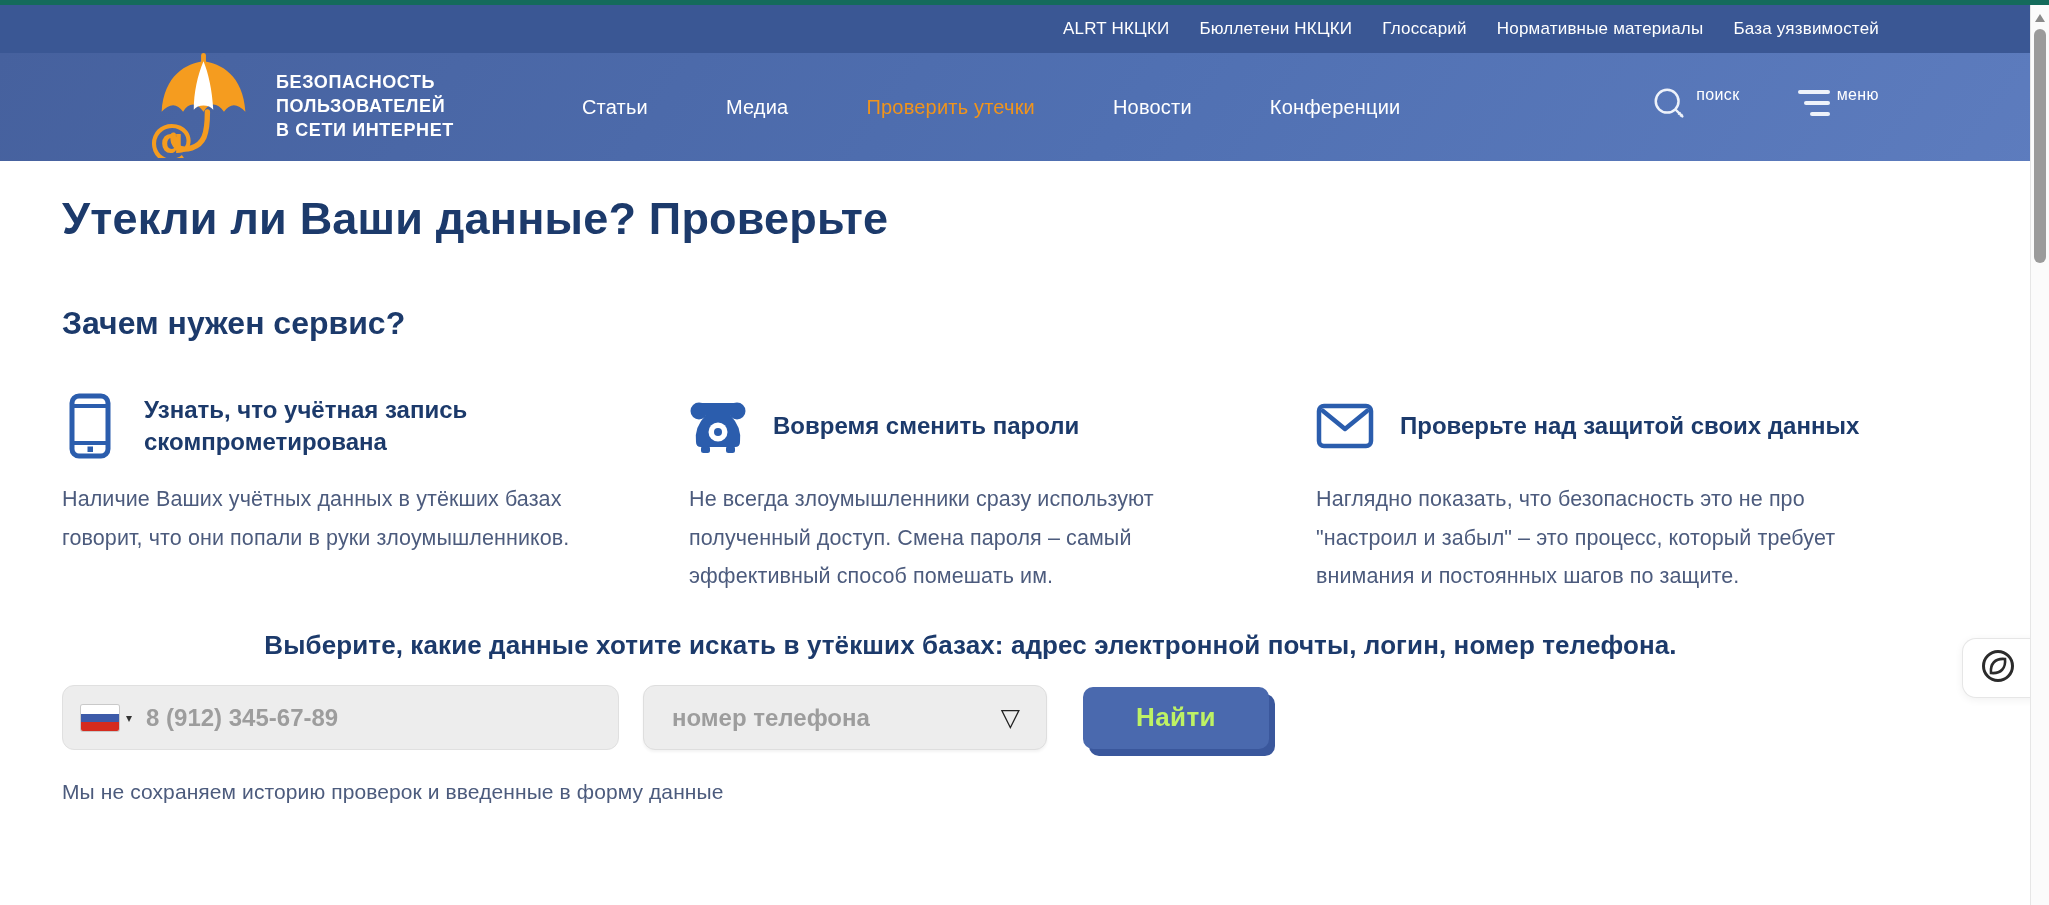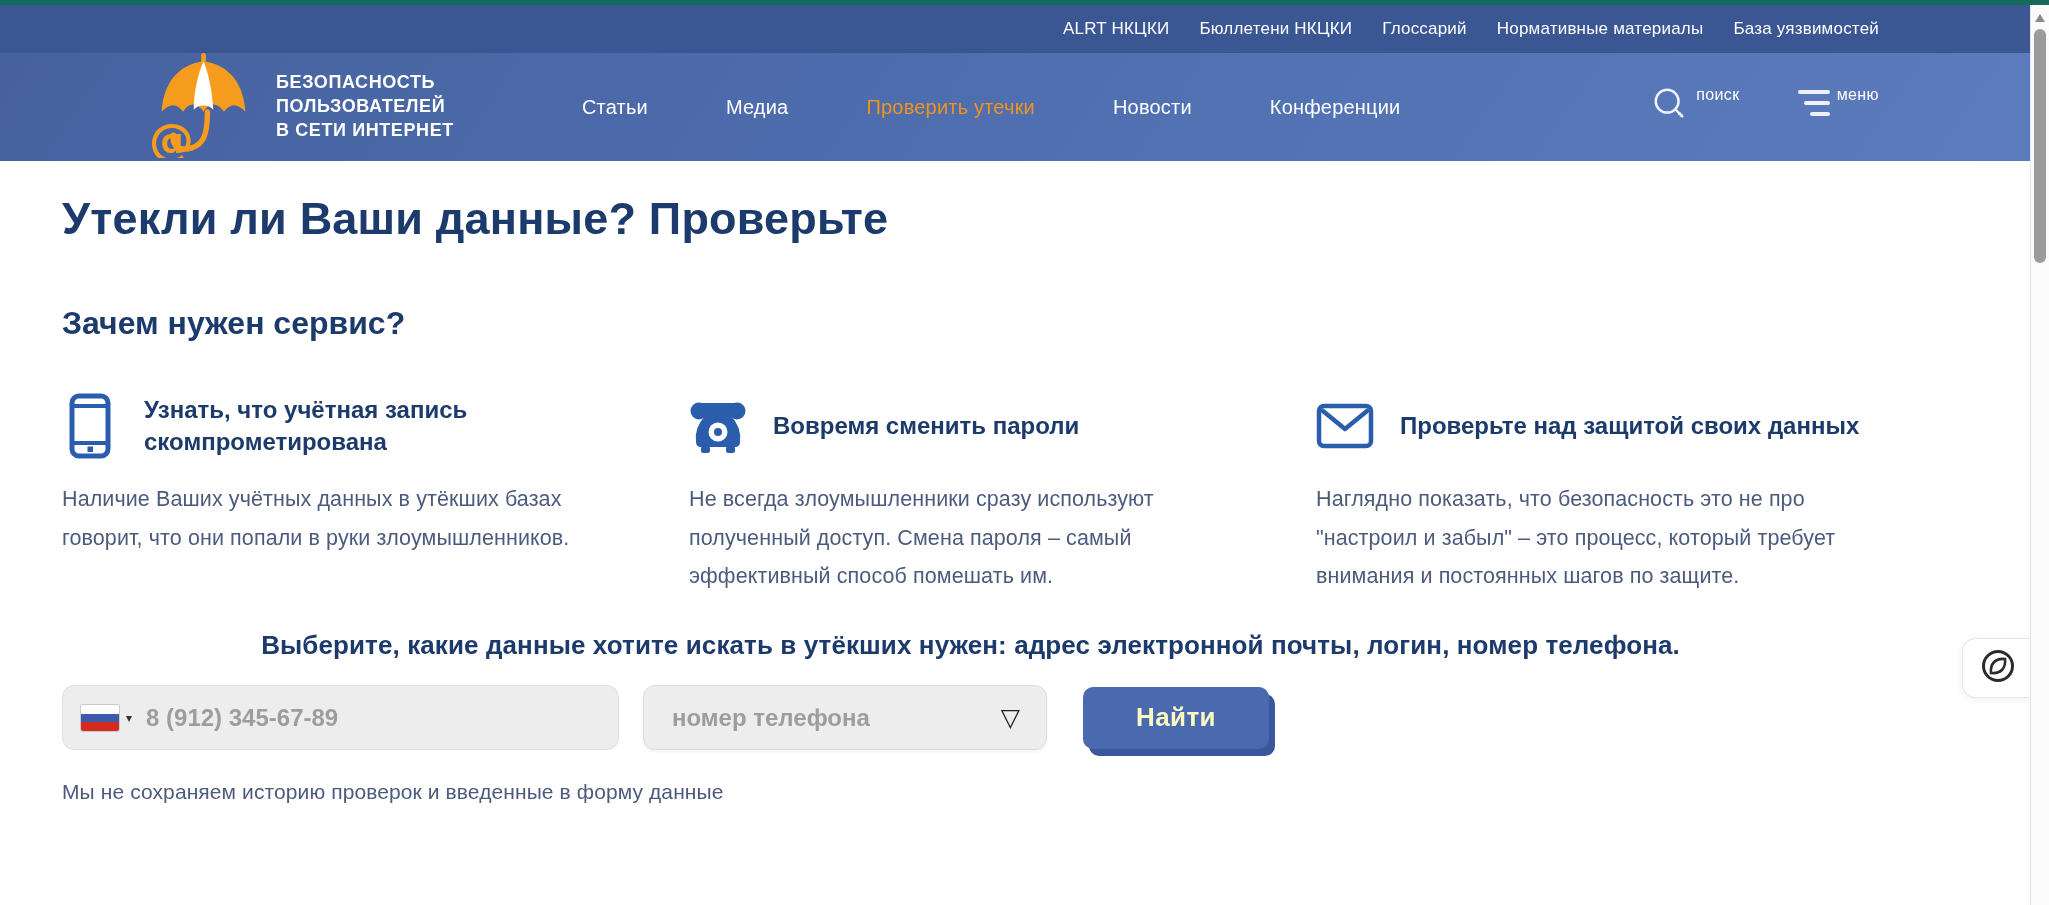--- a/index.html
+++ b/index.html
@@ -96,21 +96,21 @@
   .type-select {
     width:404px; height:65px; margin-left:24px; background:#ededed;
     border:1px solid #dedede; border-radius:12px; cursor:pointer;
     display:flex; align-items:center; justify-content:space-between;
     padding:0 26px 0 28px; box-shadow:0 2px 3px rgba(0,0,0,.05);
   }
   .type-select .select-value { font-size:24px; font-weight:600; color:#9d9d9d; }
   .type-select .select-caret { font-size:25px; color:#222; }
   .submit-btn {
     margin-left:36px; width:186px; height:62px; border:none; cursor:pointer;
-    background:#4a69ae; border-radius:10px; color:#fef9c3;
+    background:#4a69ae; border-radius:10px; color:#bef264;
     font-family:inherit; font-size:26px; font-weight:700; letter-spacing:.4px;
     box-shadow:6px 7px 0 #3a579c;
   }
   .privacy-note { margin-top:30px; font-size:21px; color:#4c5b7d; letter-spacing:.1px; }
   
   .access-widget {
     position:absolute; left:1962px; top:638px; width:87px; height:60px;
     background:#ffffff; border:1px solid #e6e6e6; border-right:none;
     border-radius:14px 0 0 14px; box-shadow:0 2px 8px rgba(0,0,0,.06);
     display:flex; align-items:center; padding-left:16px; cursor:pointer;
@@ -244,21 +244,21 @@
               <path d="M7,8 L29,26 L51,8" stroke="#2B5DAD" stroke-width="4.5" fill="none" stroke-linejoin="round" stroke-linecap="round"></path>
             </svg>
           </span>
           <div class="feature-title">Проверьте над защитой своих данных</div>
         </div>
         <div class="feature-text">Наглядно показать, что безопасность это не про "настроил и забыл" – это процесс, который требует внимания и постоянных шагов по защите.</div>
       </div>
 
     </div>
 
-    <div class="form-instruction">Выберите, какие данные хотите искать в утёкших нужен: адрес электронной почты, логин, номер телефона.</div>
+    <div class="form-instruction">Выберите, какие данные хотите искать в утёкших базах: адрес электронной почты, логин, номер телефона.</div>
 
     <div class="form-row">
       <div class="phone-field">
         <span class="flag"></span>
         <span class="flag-caret">▾</span>
         <input type="text" value="" placeholder="8 (912) 345-67-89" style="">
       </div>
 
       <div class="type-select">
         <span class="select-value">номер телефона</span>

